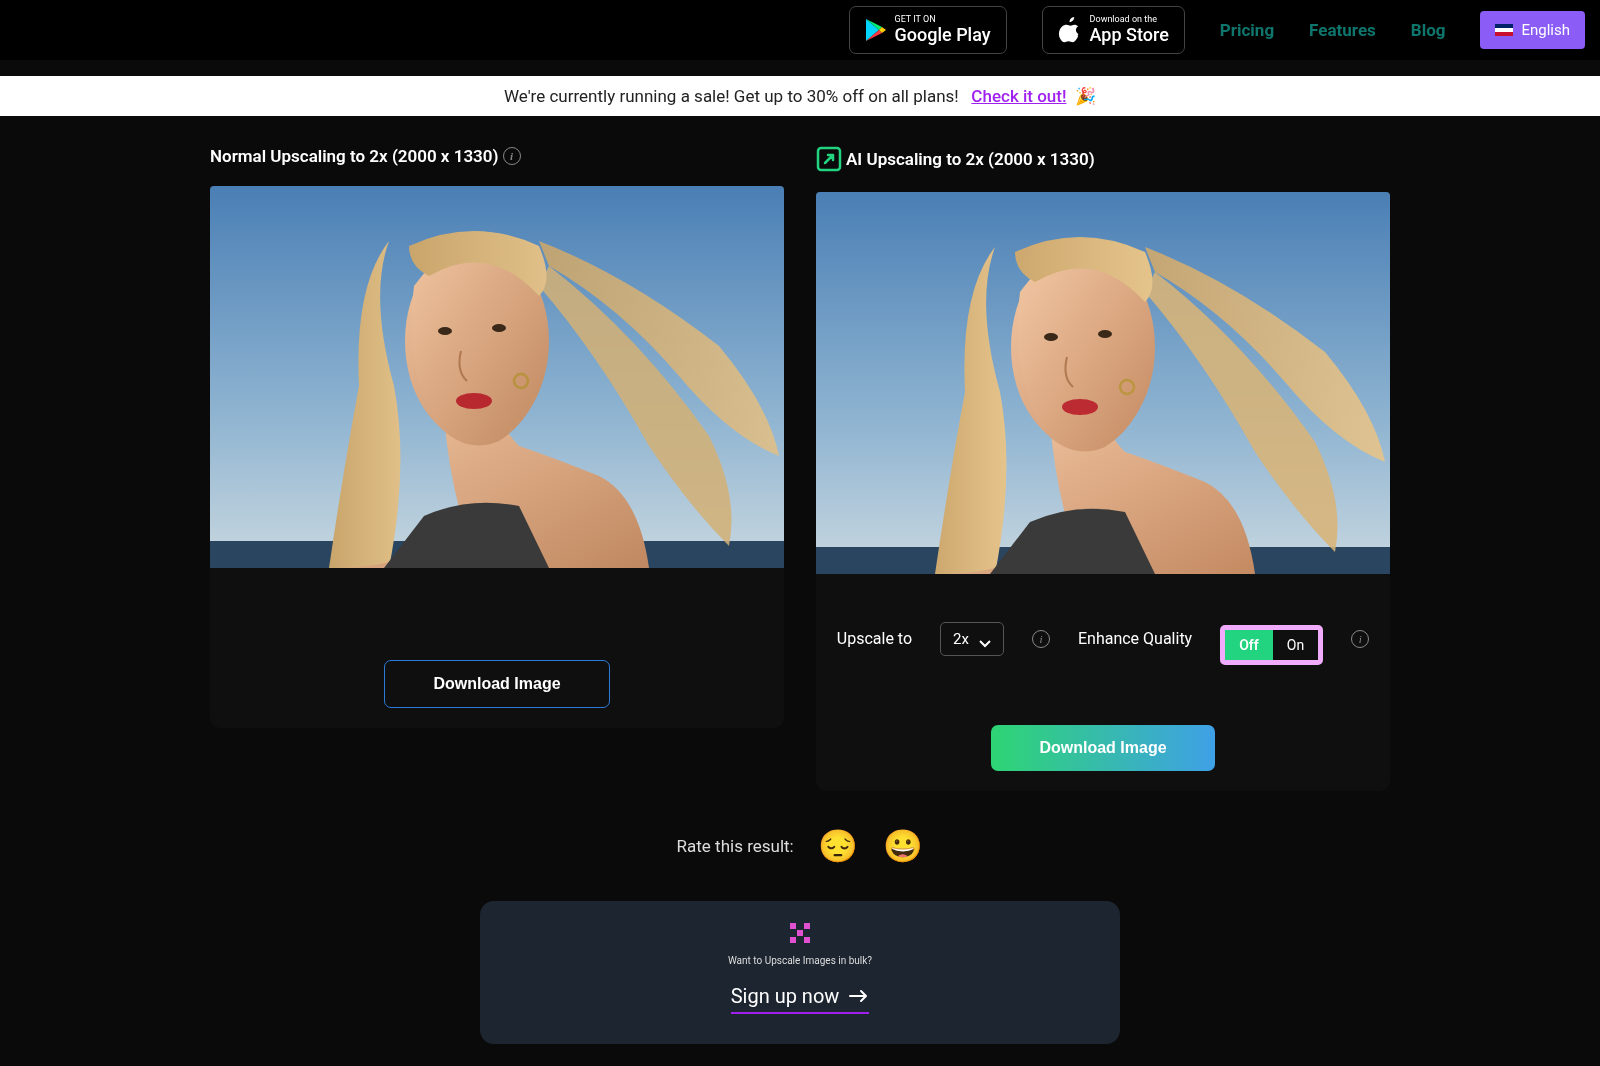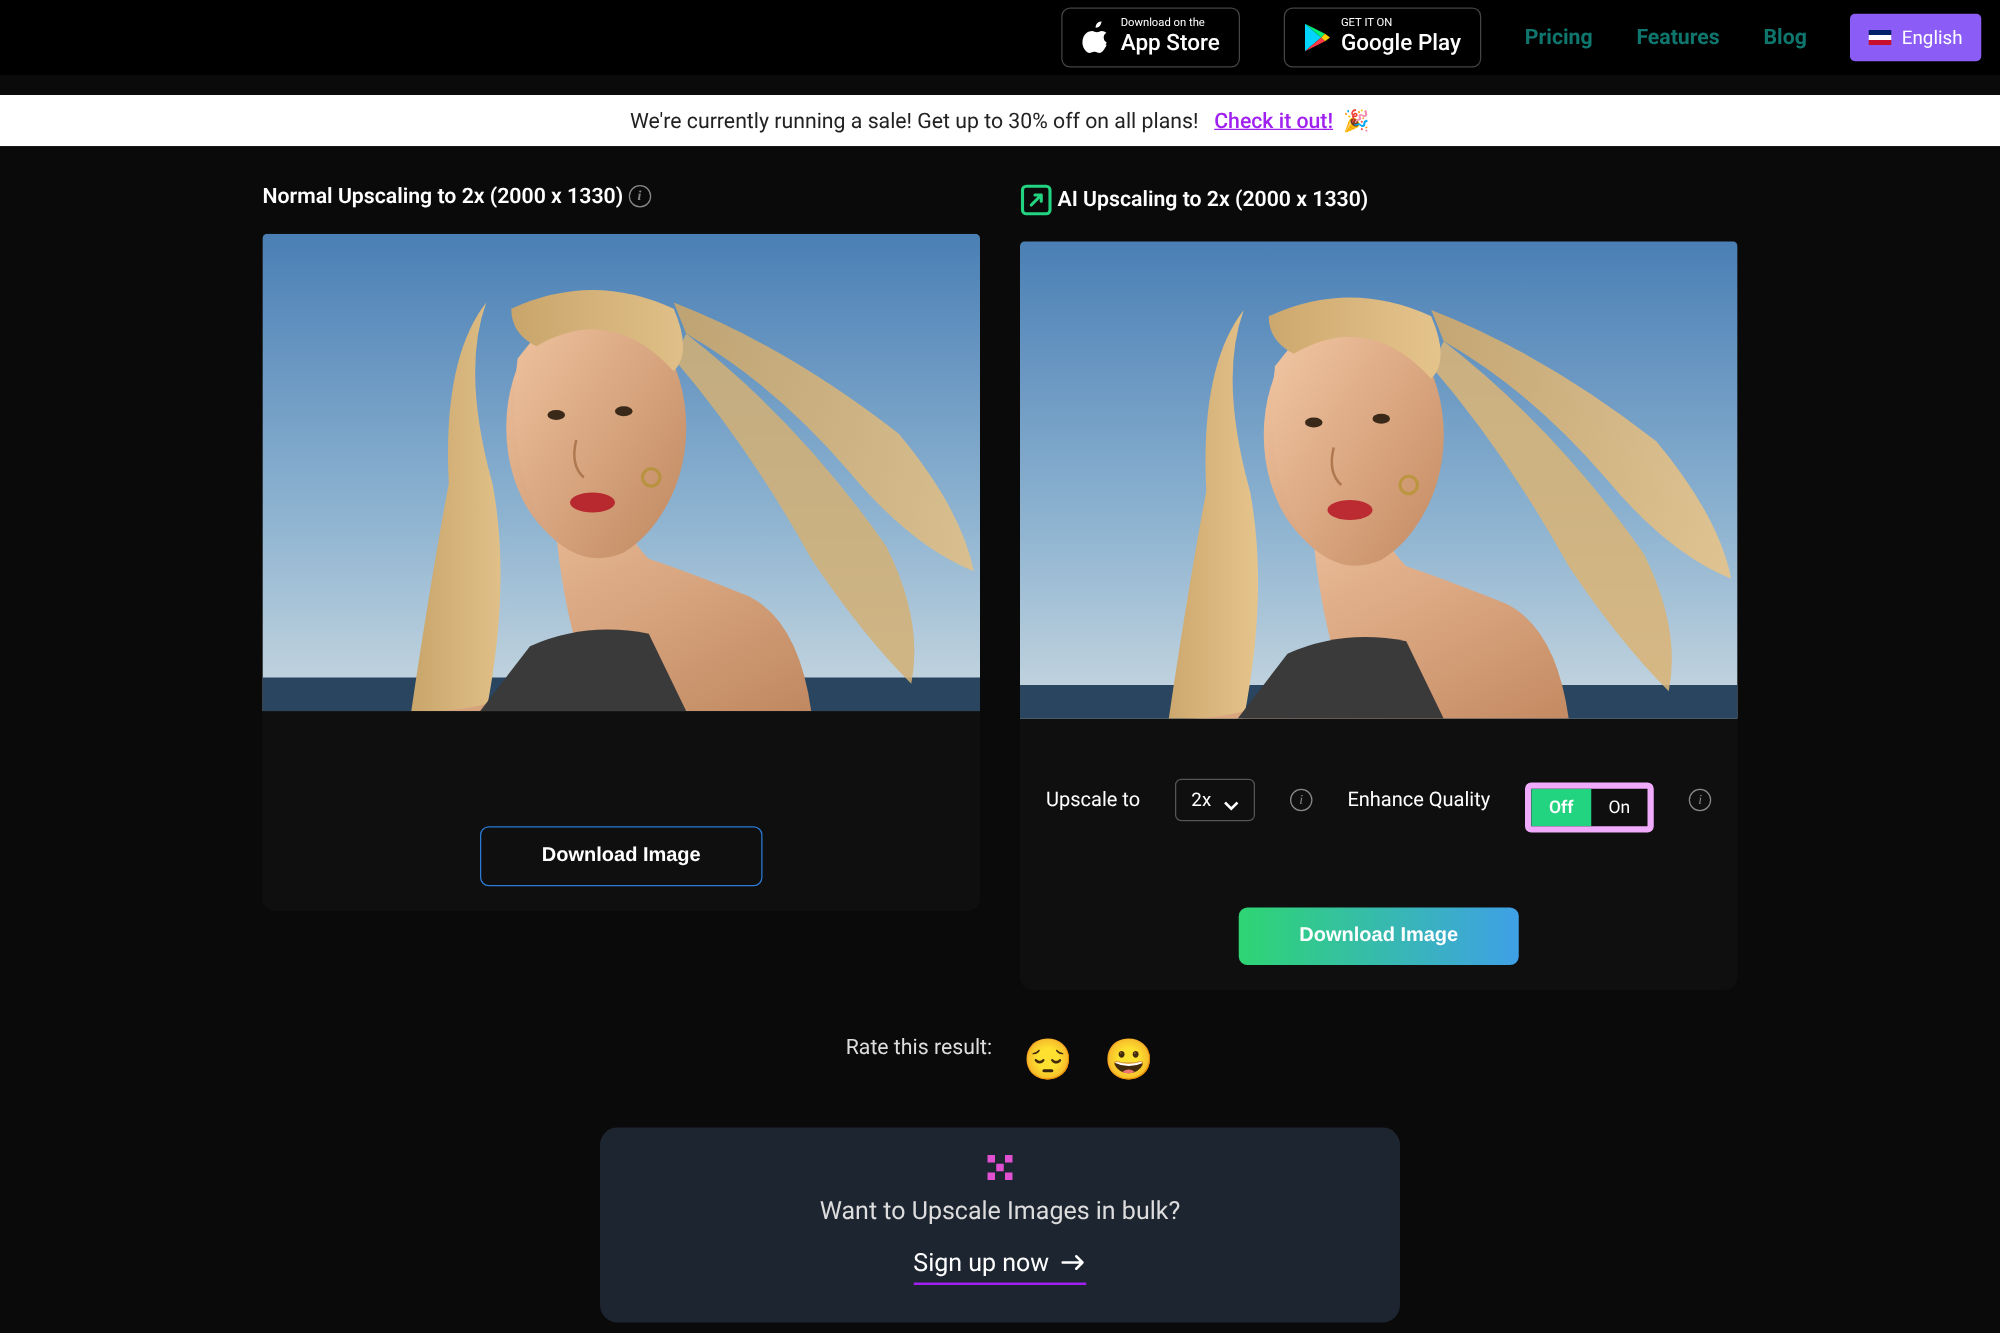--- a/index.html
+++ b/index.html
@@ -165,21 +165,21 @@
     color: #fff;
   }
   .dl-btn.filled {
     background: linear-gradient(90deg, #2ed573 0%, #3fa0e6 100%);
     color: #fff;
   }
   .rate-row {
     text-align: center;
     padding: 36px 0 18px 0;
     display: flex;
-    align-items: flex-start;
+    align-items: center;
     justify-content: center;
     gap: 25px;
     font-size: 17px;
     color: #ddd;
   }
   .emoji {
     font-size: 32px;
     cursor: pointer;
   }
   .cta-card {
@@ -187,56 +187,56 @@
     margin: 18px auto 0 auto;
     background: #1d2530;
     border-radius: 14px;
     padding: 20px 0 30px 0;
     text-align: center;
   }
   .cta-icon {
     width: 24px; height: 24px;
     margin: 0 auto 10px auto;
   }
-  .cta-text { font-size: 20px; color: #ddd; margin-bottom: 18px; }
+  .cta-text { font-size: 10px; color: #ddd; margin-bottom: 18px; }
   .cta-link {
     font-size: 20px;
     font-weight: 400;
     color: #fff;
     display: inline-flex;
     align-items: center;
     gap: 10px;
     border-bottom: 2px solid #a020f0;
     padding-bottom: 4px;
     cursor: pointer;
   }
 </style>
 </head>
 <body>
 
 <div class="header">
-  <div class="store-badge">
-    <svg width="24" height="26" viewBox="0 0 24 28" fill="#fff">
-      <path d="M16.5 0c.1 1.4-.5 2.8-1.3 3.8-.9 1-2.3 1.8-3.7 1.7-.2-1.4.5-2.8 1.3-3.7C13.7.8 15.2 0 16.5 0zM21 20.3c-.6 1.4-.9 2-1.7 3.2-1.1 1.7-2.6 3.8-4.5 3.8-1.7 0-2.1-1.1-4.4-1.1s-2.8 1.1-4.4 1.1c-1.9 0-3.3-1.9-4.4-3.6C-1.3 19 .2 12.6 3.8 9.9c1.3-1 3-1.6 4.6-1.6 1.7 0 2.8 1.1 4.2 1.1 1.4 0 2.2-1.1 4.2-1.1 1.4 0 2.9.6 4 1.7-3.5 1.9-2.9 7 .2 8.3-.3.7-.6 1.3-1 2z"></path>
-    </svg>
-    <div>
-      <div class="small-text">Download on the</div>
-      <div class="big-text">App Store</div>
-    </div>
-  </div>
   <div class="store-badge">
     <svg width="22" height="24" viewBox="0 0 22 24">
       <path d="M1 1 L14 12 L1 23 Z" fill="#00d4ff"></path>
       <path d="M1 1 L17 9 L14 12 Z" fill="#00f076"></path>
       <path d="M1 23 L17 15 L14 12 Z" fill="#ff3a44"></path>
       <path d="M14 12 L17 9 L21 12 L17 15 Z" fill="#ffcc00"></path>
     </svg>
     <div>
       <div class="small-text">GET IT ON</div>
       <div class="big-text">Google Play</div>
+    </div>
+  </div>
+  <div class="store-badge">
+    <svg width="24" height="26" viewBox="0 0 24 28" fill="#fff">
+      <path d="M16.5 0c.1 1.4-.5 2.8-1.3 3.8-.9 1-2.3 1.8-3.7 1.7-.2-1.4.5-2.8 1.3-3.7C13.7.8 15.2 0 16.5 0zM21 20.3c-.6 1.4-.9 2-1.7 3.2-1.1 1.7-2.6 3.8-4.5 3.8-1.7 0-2.1-1.1-4.4-1.1s-2.8 1.1-4.4 1.1c-1.9 0-3.3-1.9-4.4-3.6C-1.3 19 .2 12.6 3.8 9.9c1.3-1 3-1.6 4.6-1.6 1.7 0 2.8 1.1 4.2 1.1 1.4 0 2.2-1.1 4.2-1.1 1.4 0 2.9.6 4 1.7-3.5 1.9-2.9 7 .2 8.3-.3.7-.6 1.3-1 2z"></path>
+    </svg>
+    <div>
+      <div class="small-text">Download on the</div>
+      <div class="big-text">App Store</div>
     </div>
   </div>
   <div class="nav-link">Pricing</div>
   <div class="nav-link">Features</div>
   <div class="nav-link">Blog</div>
   <div class="lang-badge">
     <span class="flag"></span>
     <span>English</span>
   </div>
 </div>

